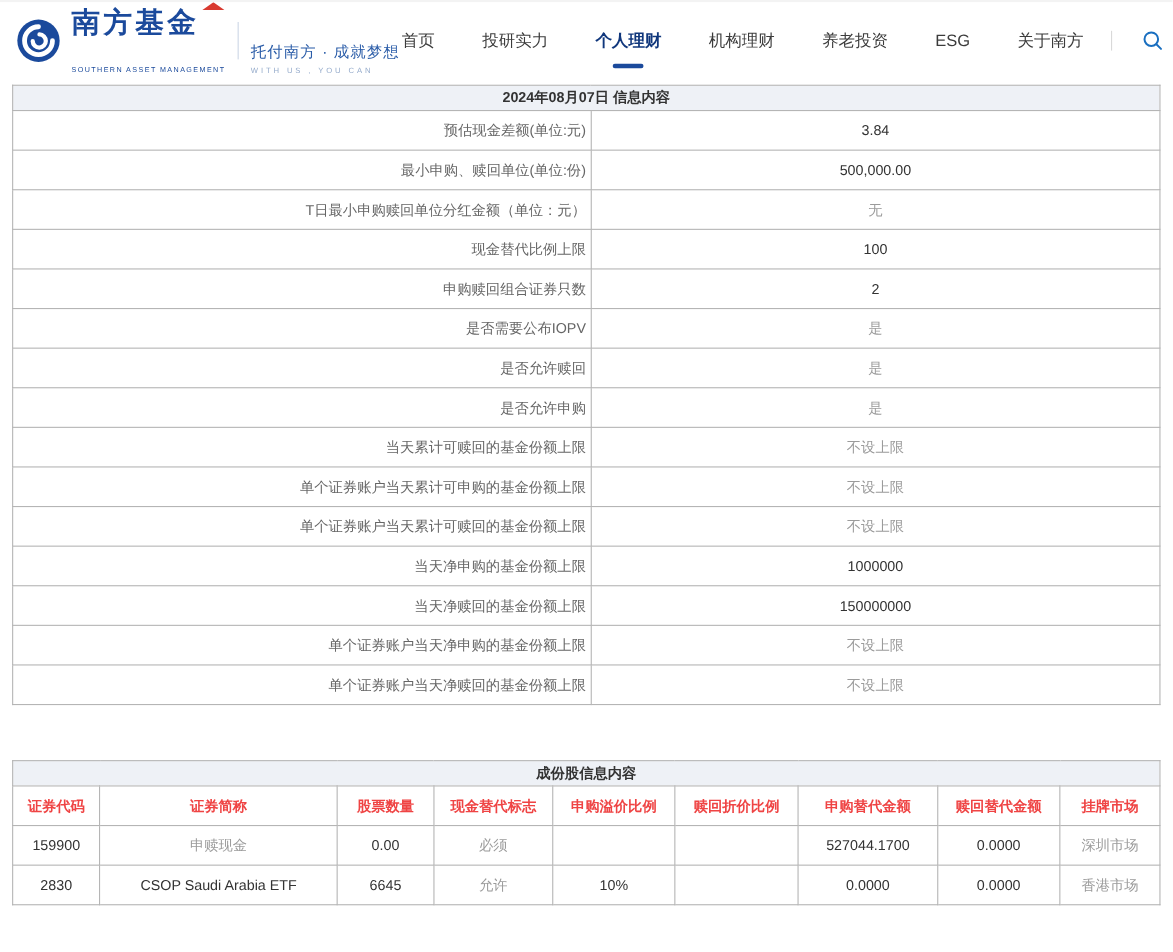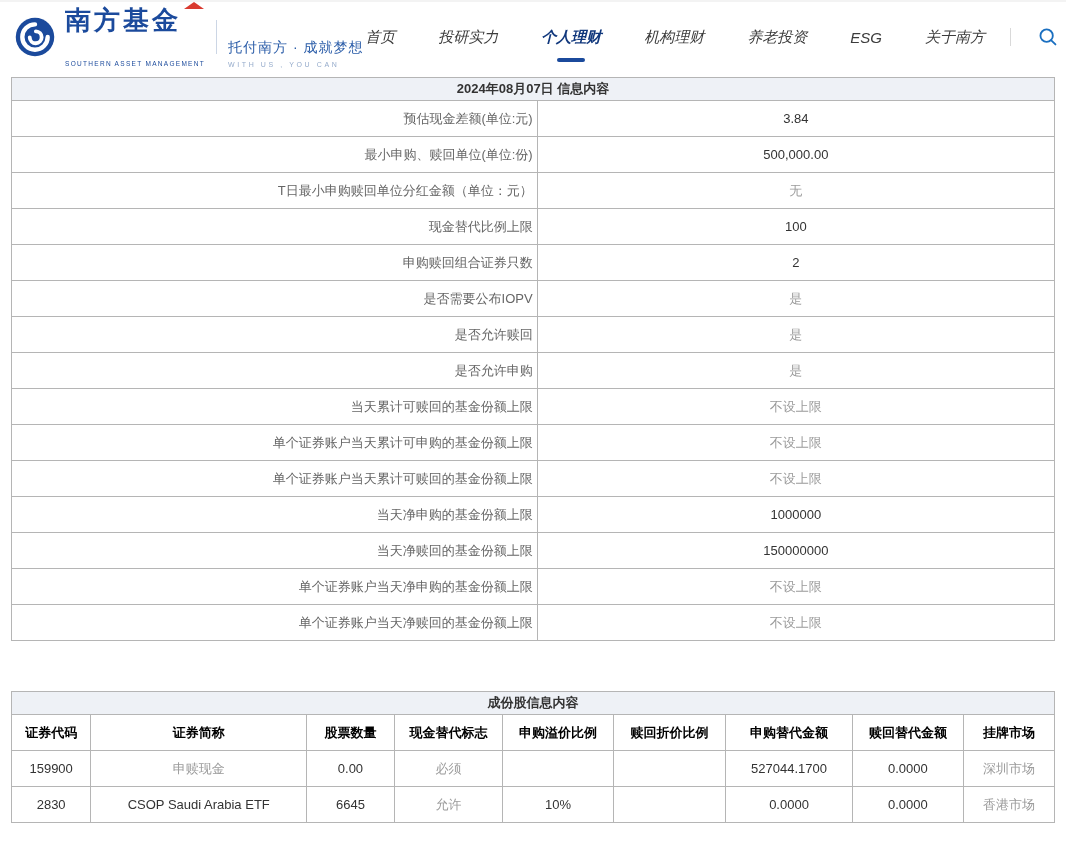--- a/index.html
+++ b/index.html
@@ -18,42 +18,42 @@
   .logo-cn { font-size:26px; font-weight:bold; color:#1b4a9c; letter-spacing:3px; line-height:1; position:relative; white-space:nowrap; }
   .red-roof { position:absolute; right:1px; top:-5px; width:0; height:0;
               border-left:10px solid transparent; border-right:10px solid transparent;
               border-bottom:7px solid #d93a30; }
   .logo-en { font-size:6.5px; color:#1b4a9c; letter-spacing:1.3px; margin-top:3px; white-space:nowrap; }
   .logo-divider { width:1px; height:34px; background:#ccd6e5; margin:0 11px; }
   .tagline { display:flex; flex-direction:column;margin-top:33px; }
   .tagline-cn { font-size:14px; color:#2a5ca8; letter-spacing:1px; white-space:nowrap; }
   .tagline-en { font-size:7px; color:#95abcb; letter-spacing:2.6px; margin-top:4px; white-space:nowrap; }
 
-  .nav { margin-left:auto; display:flex; align-items:center; gap:43px; font-size:15px; color:#3c3c3c; padding-right:2px;font-style:italic; }
+  .nav { margin-left:auto; display:flex; align-items:center; gap:43px; font-size:15px; color:#3c3c3c; padding-right:2px; }
   .nav-item { position:relative; cursor:pointer; white-space:nowrap; }
   .nav-item.active { color:#10377c; font-weight:bold; }
   .nav-item.active::after { content:""; position:absolute; left:50%; transform:translateX(-50%);
                             bottom:-15px; width:28px; height:4px; background:#1b4a9c; border-radius:2px; }
   .nav-divider { width:1px; height:18px; background:#d9d9d9; margin-left:-18px; }
   .search-btn { cursor:pointer; display:flex; align-items:center; margin-left:-16px; }
 
   
   .tbl-wrap { padding:5px 11px 0 11px; }
   table { width:1044px; border-collapse:collapse; table-layout:fixed; font-size:13px; }
   table, th, td { border:1px solid #b5b5b5; }
   td, th { text-align:center; vertical-align:middle; padding:2px 4px; overflow:hidden; }
 
   .title-cell { background:#eef1f6; font-weight:bold; color:#333; height:23px; font-size:13px;margin-left:44px; }
   .info-table td.lbl { color:#666; height:36px;text-align:right; }
   .info-table td.val { color:#333; height:36px; }
   .muted { color:#9b9b9b !important; }
 
   .tbl-gap { height:50px; }
   .stock-table .title-cell { height:16px; }
-  .stock-table th { font-weight:bold; color:#000000; height:36px; background:#fff; }
+  .stock-table th { font-weight:bold; color:#ef4444; height:36px; background:#fff; }
   .stock-table td { color:#333; height:36px; }
 </style>
 </head>
 <body>
 
 <header class="site-header">
   <div class="logo-block">
     <svg class="logo-swirl" viewBox="0 0 48 48">
       <circle cx="24" cy="24" r="22" fill="#1b4a9c"></circle>
       <path d="M24 9.5 A14.5 14.5 0 1 0 38.5 24" stroke="#ffffff" stroke-width="5" fill="none" stroke-linecap="round"></path>

